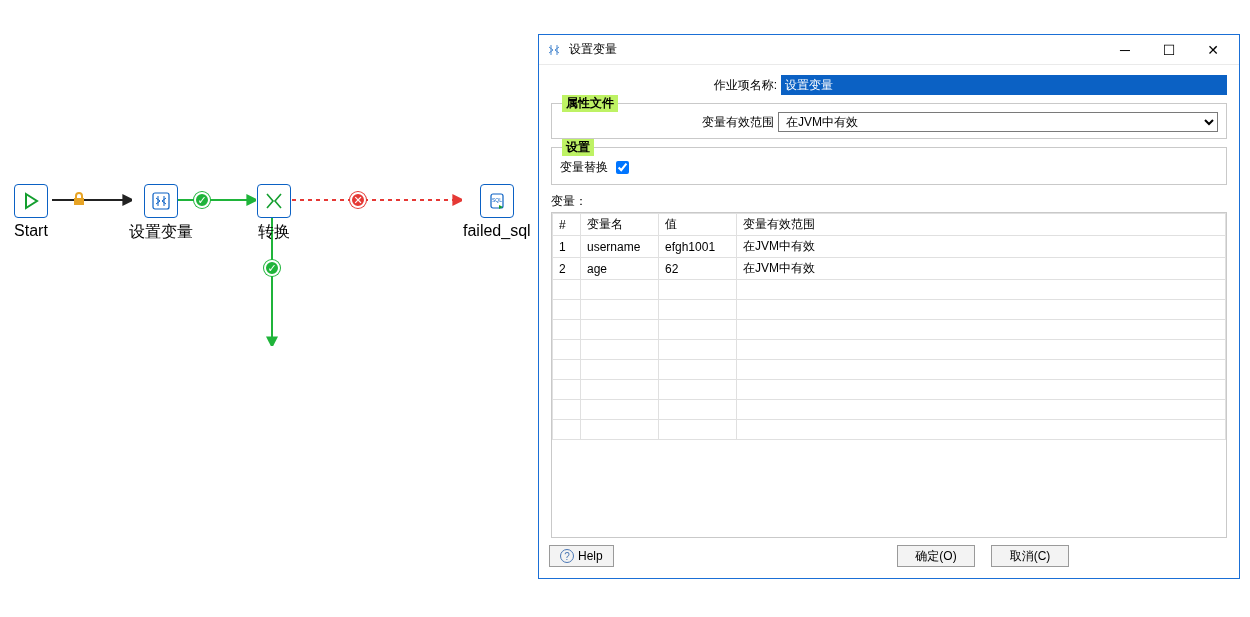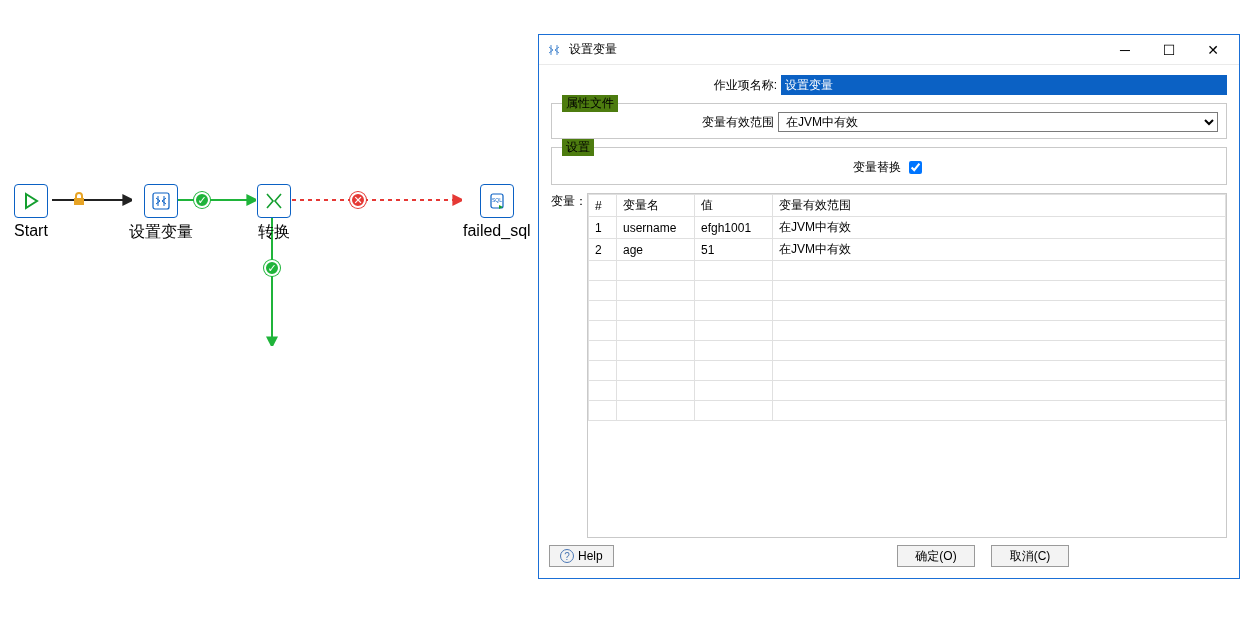--- a/index.html
+++ b/index.html
@@ -129,28 +129,28 @@
     cursor:pointer;
   }
   .fieldset {
     border:1px solid #c9c9c9;
     margin-bottom:8px;
     padding:8px 8px 6px 8px;
     position:relative;
   }
   .fieldset > .legend {
     position:absolute; top:-9px; left:10px;
-    background:#4d7c0f; padding:0 4px;
+    background:#bef264; padding:0 4px;font-weight:bold;
   }
   .center-row {
-    display:flex; align-items:center; justify-content:center; gap:4px;
+    display:flex; align-items:center; gap:4px;
     height:22px;
   }
   .table-section {
-    flex:1; display:flex; flex-direction:row; min-height:0;
+    flex:1; display:flex; flex-direction:column; min-height:0;
   }
   .tbl {
     flex:1;
     border:1px solid #c9c9c9;
     overflow:auto;
   }
   .tbl table { border-collapse:collapse; width:100%; }
   .tbl th, .tbl td {
     border:1px solid #e0e0e0;
     text-align:left;
@@ -335,21 +335,21 @@
           <tbody id="var-tbody">
               <tr>
                 <td class="col-idx">1</td>
                 <td>username</td>
                 <td>efgh1001</td>
                 <td>在JVM中有效</td>
               </tr>
               <tr>
                 <td class="col-idx">2</td>
                 <td>age</td>
-                <td>51</td>
+                <td>62</td>
                 <td>在JVM中有效</td>
               </tr>
               <tr>
                 <td class="col-idx">&nbsp;</td>
                 <td></td>
                 <td></td>
                 <td></td>
               </tr>
               <tr>
                 <td class="col-idx">&nbsp;</td>

